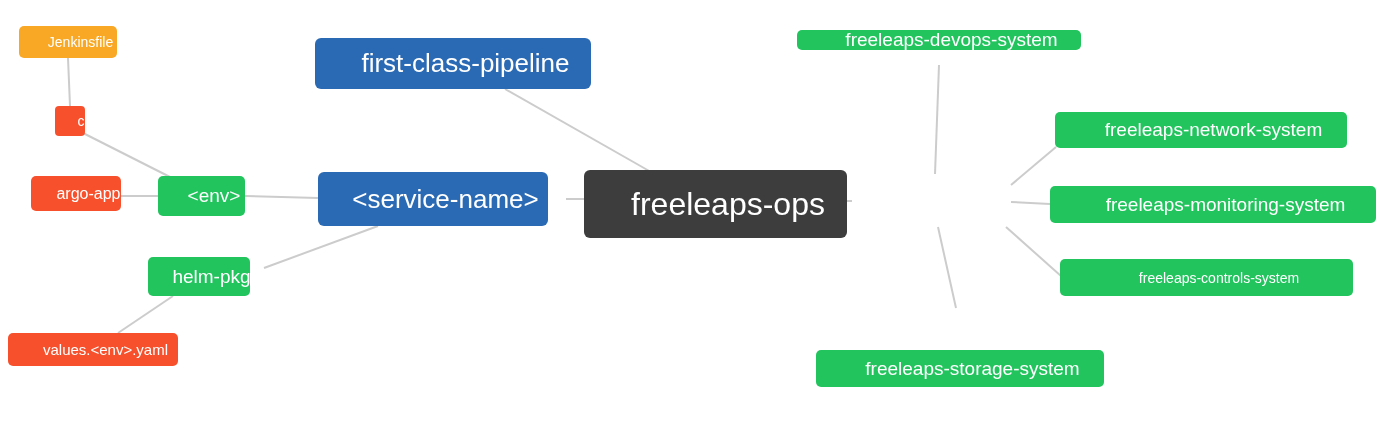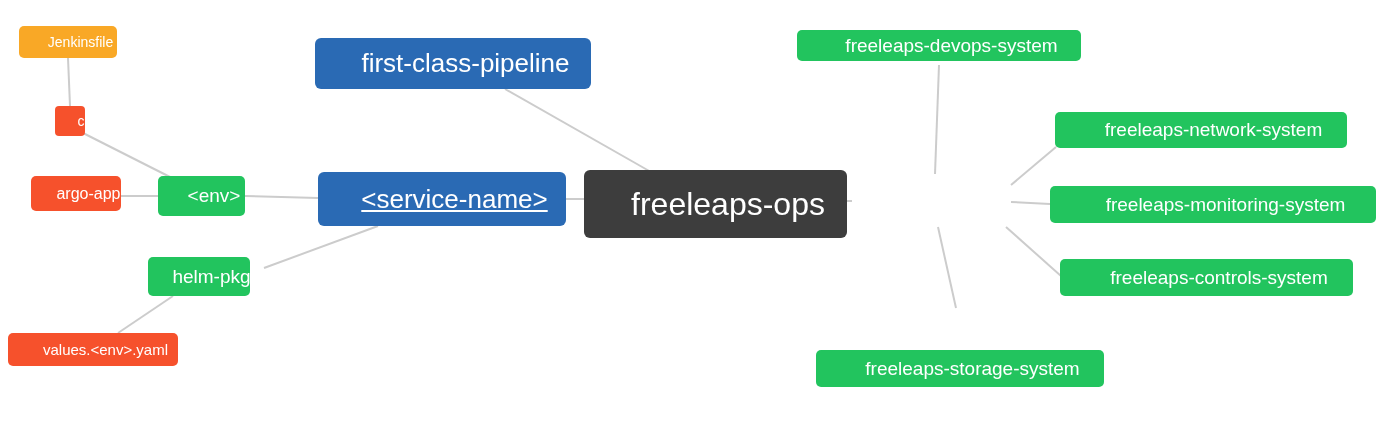--- a/index.html
+++ b/index.html
@@ -47,38 +47,38 @@
     <line x1="1011" y1="185" x2="1056" y2="147"></line>
     <line x1="1011" y1="202" x2="1050" y2="204"></line>
     <line x1="1006" y1="227" x2="1061" y2="276"></line>
     <line x1="938" y1="227" x2="956" y2="308"></line>
   </svg>
 
   <div class="node root" style="left:584px;top:170px;width:263px;height:68px;font-size:32px;">freeleaps-ops</div>
 
   <div class="node blue" style="left:315px;top:38px;width:276px;height:51px;font-size:26px;">first-class-pipeline</div>
 
-  <div class="node blue" style="left:318px;top:172px;width:248px;height:54px;font-size:26px;text-decoration:underline;">&lt;service-name&gt;</div>
+  <div class="node blue" style="left:318px;top:172px;width:230px;height:54px;font-size:26px;">&lt;service-name&gt;</div>
 
 
   <div class="node green" style="left:158px;top:176px;width:87px;height:40px;font-size:19px;border-radius:5px;">&lt;env&gt;</div>
 
   <div class="node green" style="left:148px;top:257px;width:102px;height:39px;font-size:19px;border-radius:5px;">helm-pkg</div>
 
   <div class="node red" style="left:55px;top:106px;width:30px;height:30px;font-size:14px;border-radius:4px;">ci</div>
 
   <div class="node red" style="left:31px;top:176px;width:90px;height:35px;font-size:16px;border-radius:5px;">argo-app</div>
 
   <div class="node orange" style="left:19px;top:26px;width:98px;height:32px;font-size:14px;border-radius:5px;">Jenkinsfile</div>
 
   <div class="node red" style="left:8px;top:333px;width:170px;height:33px;font-size:15px;border-radius:5px;">values.&lt;env&gt;.yaml</div>
 
-  <div class="node green" style="left:797px;top:30px;width:284px;height:31px;font-size:19px;border-radius:5px;">freeleaps-devops-system</div>
+  <div class="node green" style="left:797px;top:30px;width:284px;height:20px;font-size:19px;border-radius:5px;">freeleaps-devops-system</div>
 
   <div class="node green" style="left:1055px;top:112px;width:292px;height:36px;font-size:19px;border-radius:5px;">freeleaps-network-system</div>
 
   <div class="node green" style="left:1050px;top:186px;width:326px;height:37px;font-size:19px;border-radius:5px;">freeleaps-monitoring-system</div>
 
-  <div class="node green" style="left:1060px;top:259px;width:293px;height:37px;font-size:19px;border-radius:5px;">freeleaps-controls-system</div>
+  <div class="node green" style="left:1060px;top:259px;width:293px;height:37px;font-size:14px;border-radius:5px;">freeleaps-controls-system</div>
 
   <div class="node green" style="left:816px;top:308px;width:288px;height:37px;font-size:19px;border-radius:5px;margin-top:42px;">freeleaps-storage-system</div>
 
 </div>
 
 </body></html>

